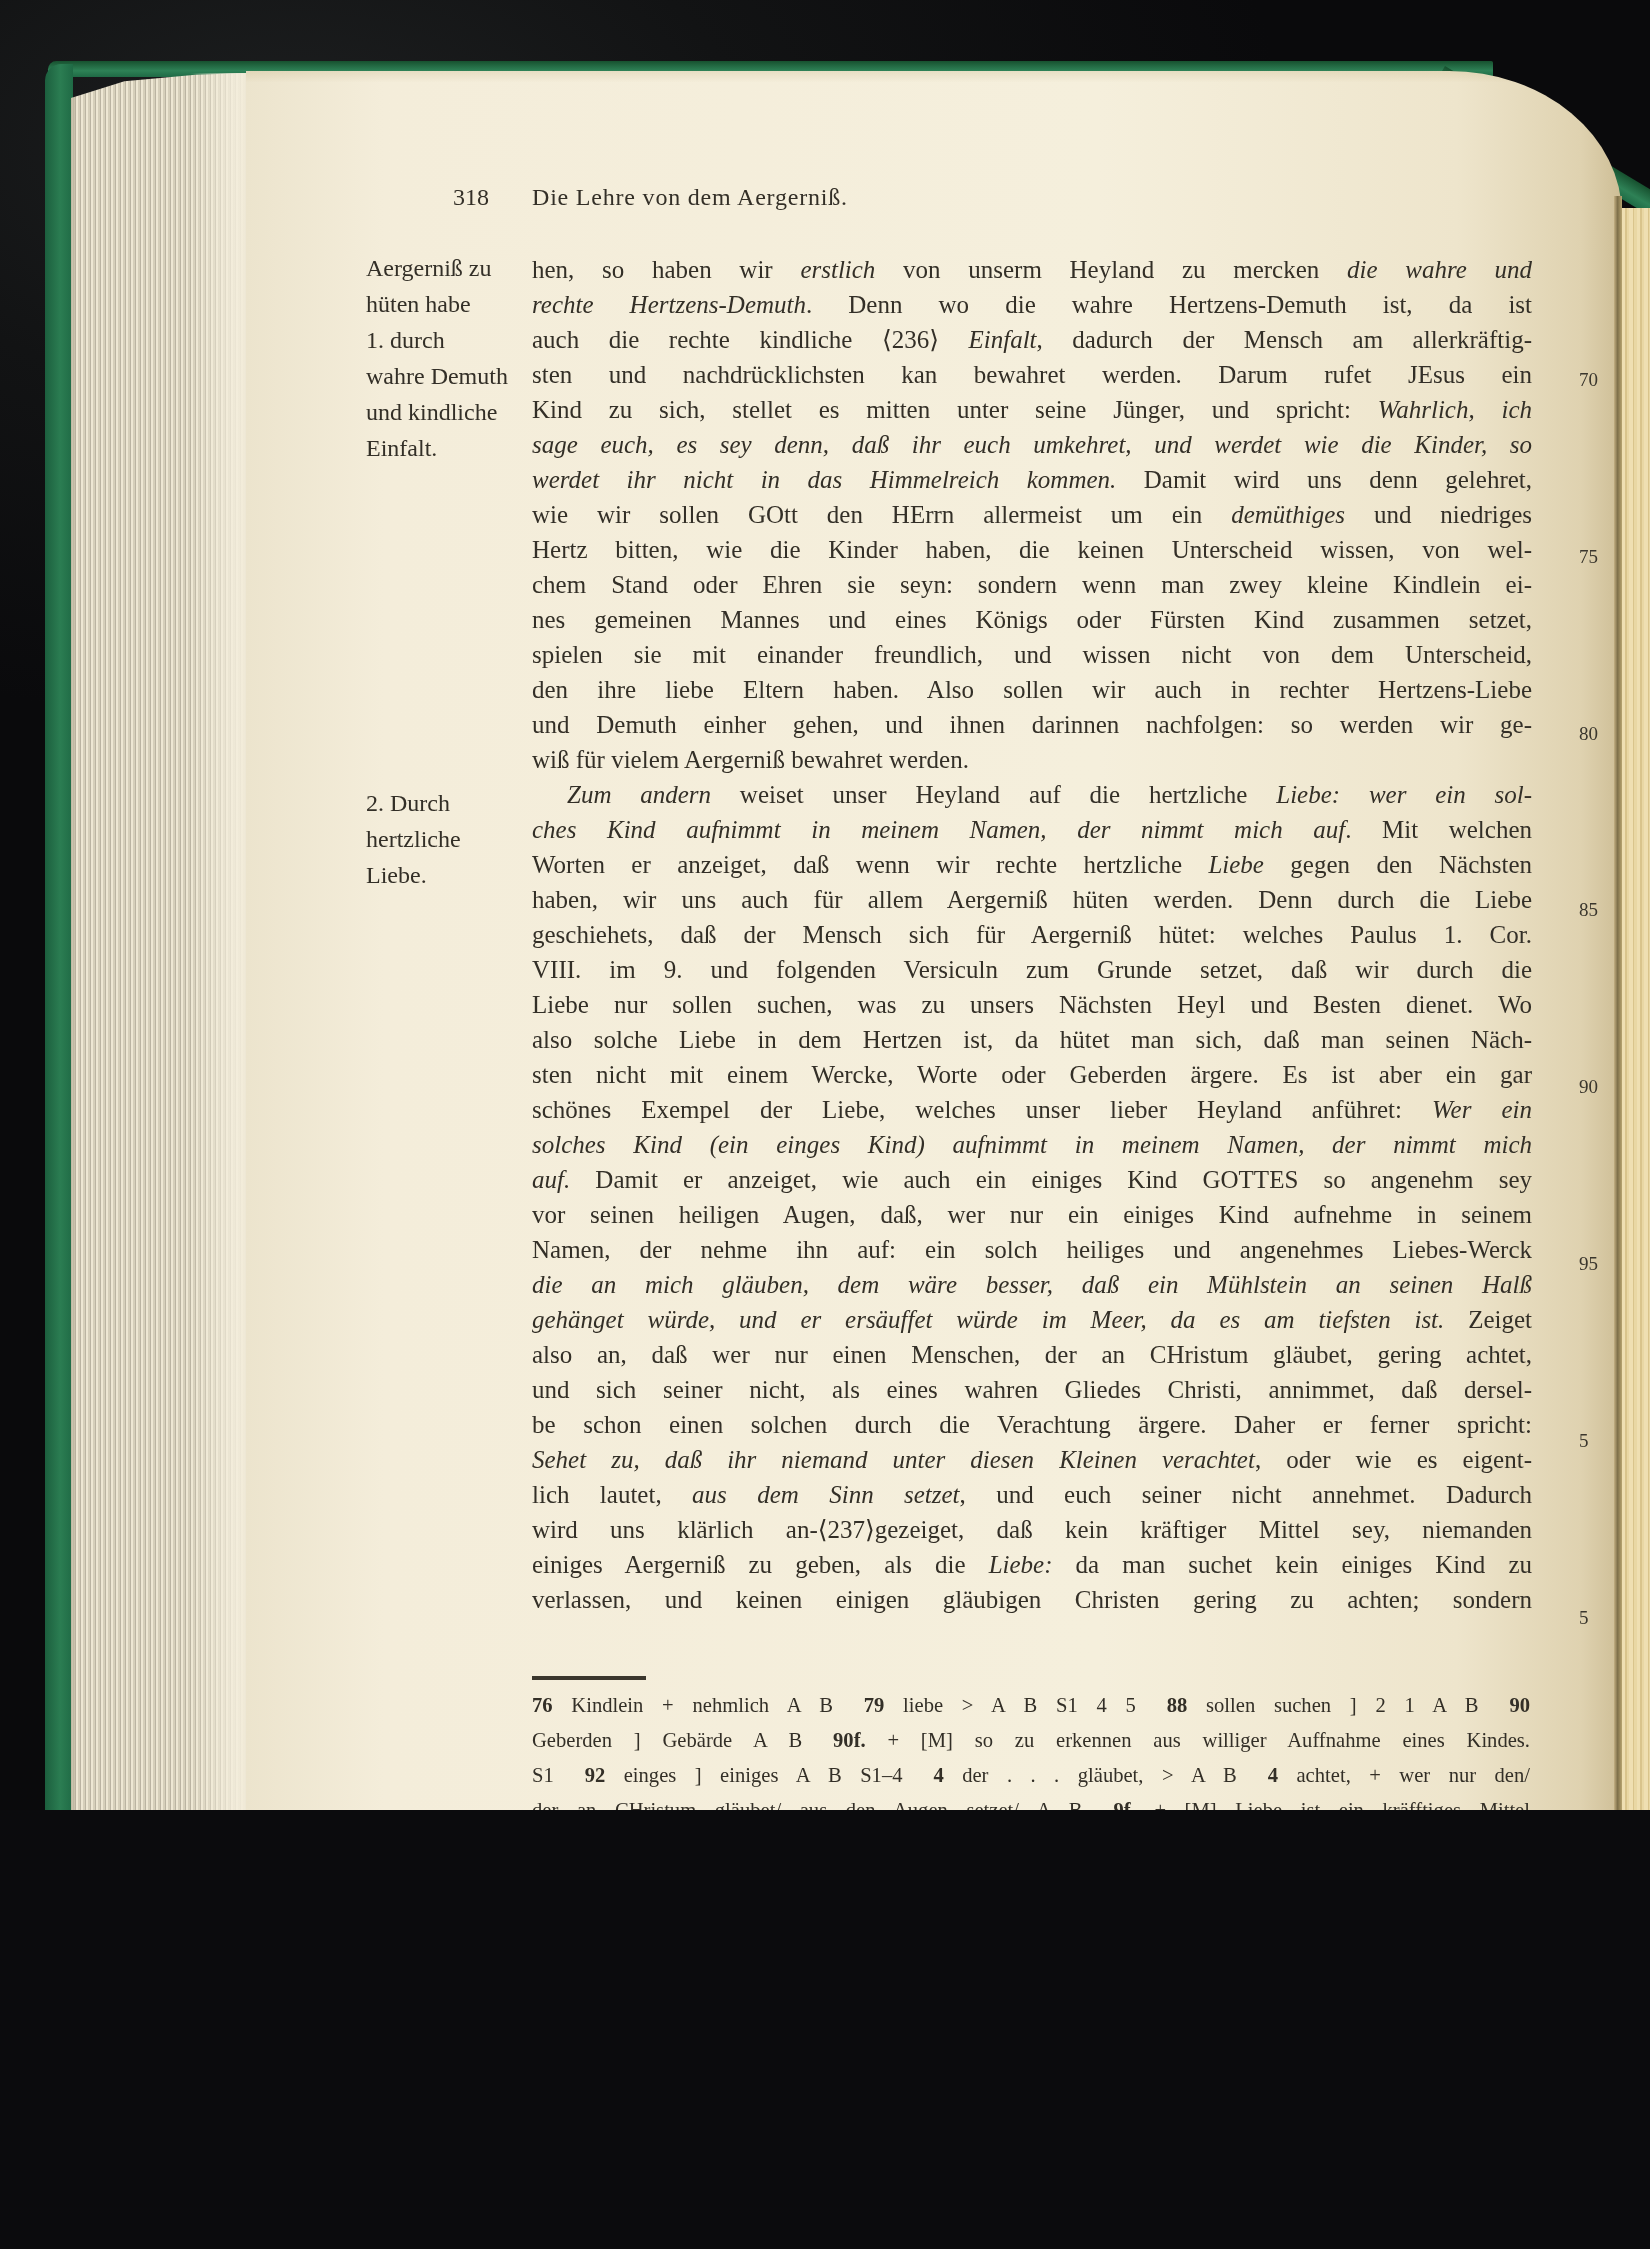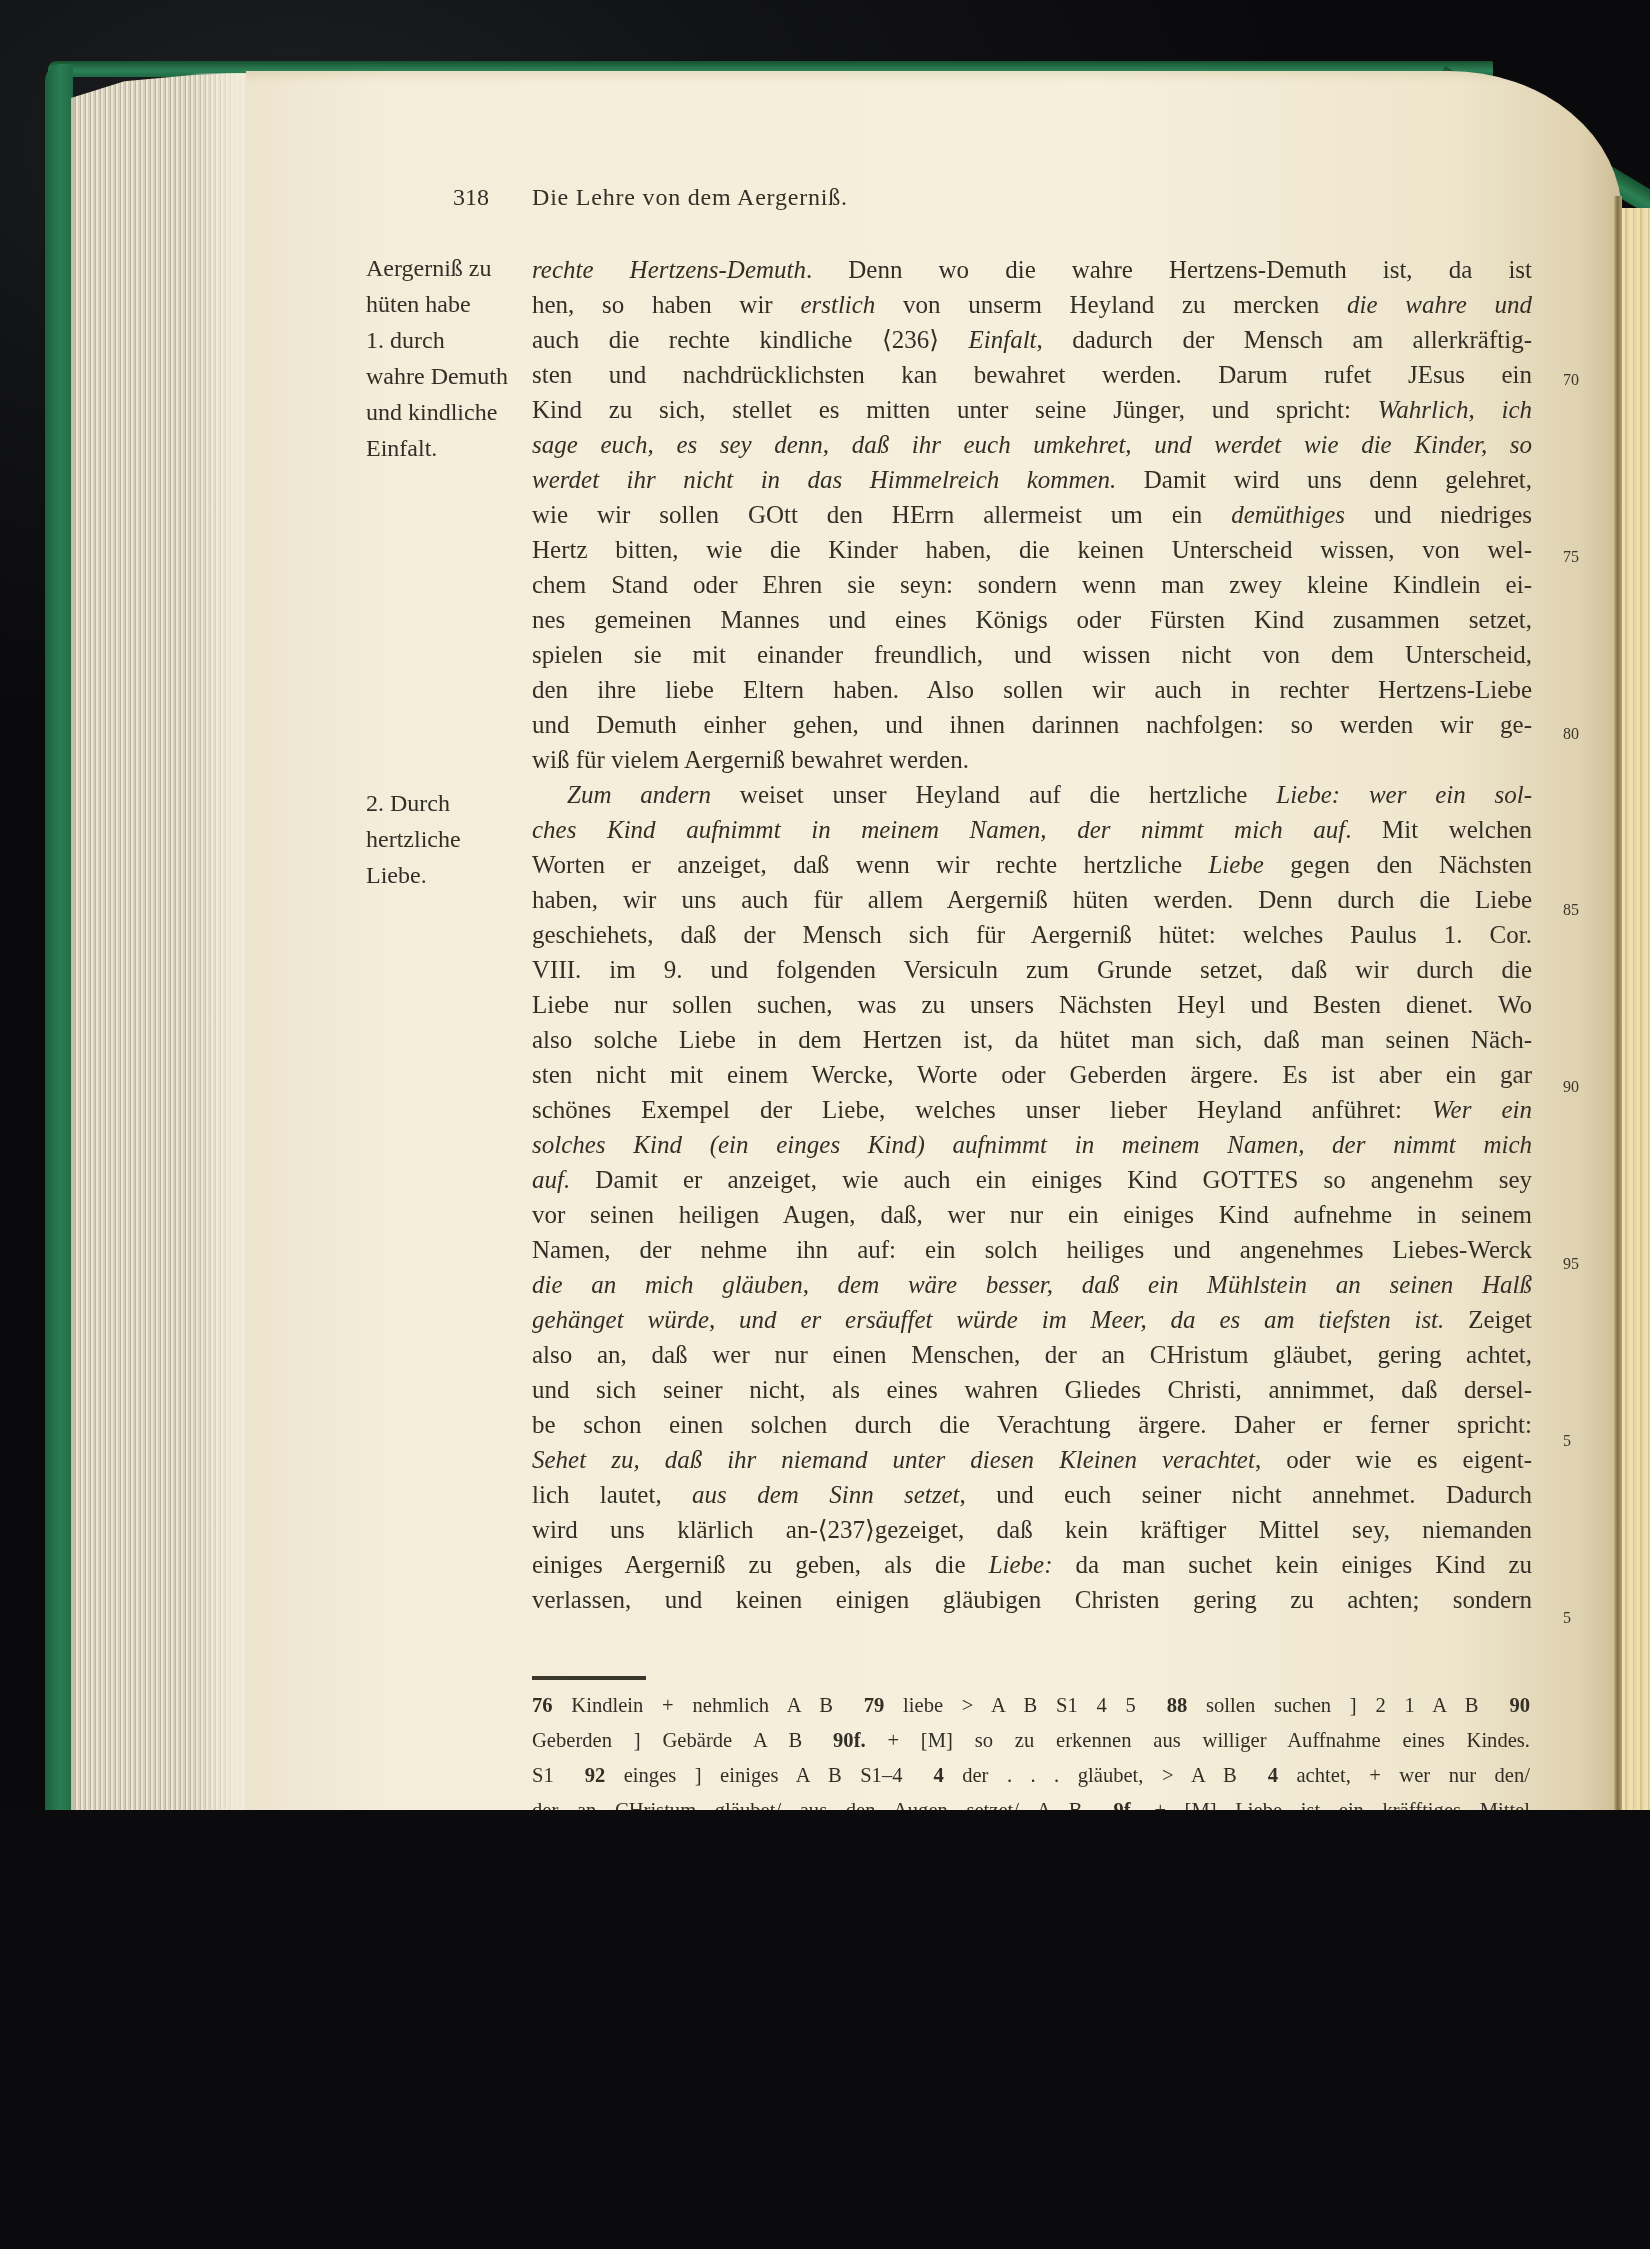--- a/index.html
+++ b/index.html
@@ -59,21 +59,21 @@
 
   .body-text{left:532px;top:252px;width:1000px;}
   .body-line{position:static;display:block;height:35px;line-height:35px;font-size:25px;
     text-align:justify;text-align-last:justify;overflow:hidden;white-space:nowrap;}
   .body-line span,.body-line em,.body-line b{position:static;}
   .body-line.par-end{text-align-last:left;}
   .body-line.indent{text-indent:35px;}
   .body-line em{font-style:italic;}
 
   .line-numbers{left:1563px;top:252px;width:58px;height:1452px;}
-  .line-no{position:absolute;left:0;font-size:16px;line-height:35px;height:35px;color:#3a362d;}
+  .line-no{position:absolute;left:16px;font-size:19px;line-height:35px;height:35px;color:#3a362d;}
 
   .footnote-rule{left:532px;top:1676px;width:114px;height:4.1px;background:#3b372d;}
   .footnotes{left:532px;top:1688px;width:998px;}
   .fn-line{position:static;display:block;height:35px;line-height:35px;font-size:20.6px;
     text-align:justify;text-align-last:justify;overflow:hidden;white-space:nowrap;}
   .fn-line.last{text-align-last:left;}
   .fn-line b{position:static;font-weight:700;}
   .fn-line span{position:static;}
 
   
@@ -108,22 +108,22 @@
       <div class="mn-line">und kindliche</div>
       <div class="mn-line">Einfalt.</div>
     </div>
   <div class="margin-note ink" id="margin-note-2">
       <div class="mn-line">2. Durch</div>
       <div class="mn-line">hertzliche</div>
       <div class="mn-line">Liebe.</div>
     </div>
 
   <div class="body-text ink">
+      <div class="body-line"><span>hen, so haben wir </span><em>erstlich</em><span> von unserm Heyland zu mercken </span><em>die wahre und</em></div>
       <div class="body-line"><em>rechte Hertzens-Demuth</em><span>. Denn wo die wahre Hertzens-Demuth ist, da ist</span></div>
-      <div class="body-line"><span>hen, so haben wir </span><em>erstlich</em><span> von unserm Heyland zu mercken </span><em>die wahre und</em></div>
       <div class="body-line"><span>auch die rechte kindliche ⟨236⟩ </span><em>Einfalt</em><span>, dadurch der Mensch am allerkräftig-</span></div>
       <div class="body-line"><span>sten und nachdrücklichsten kan bewahret werden. Darum rufet JEsus ein</span></div>
       <div class="body-line"><span>Kind zu sich, stellet es mitten unter seine Jünger, und spricht: </span><em>Wahrlich, ich</em></div>
       <div class="body-line"><em>sage euch, es sey denn, daß ihr euch umkehret, und werdet wie die Kinder, so</em></div>
       <div class="body-line"><em>werdet ihr nicht in das Himmelreich kommen.</em><span> Damit wird uns denn gelehret,</span></div>
       <div class="body-line"><span>wie wir sollen GOtt den HErrn allermeist um ein </span><em>demüthiges</em><span> und niedriges</span></div>
       <div class="body-line"><span>Hertz bitten, wie die Kinder haben, die keinen Unterscheid wissen, von wel-</span></div>
       <div class="body-line"><span>chem Stand oder Ehren sie seyn: sondern wenn man zwey kleine Kindlein ei-</span></div>
       <div class="body-line"><span>nes gemeinen Mannes und eines Königs oder Fürsten Kind zusammen setzet,</span></div>
       <div class="body-line"><span>spielen sie mit einander freundlich, und wissen nicht von dem Unterscheid,</span></div>

